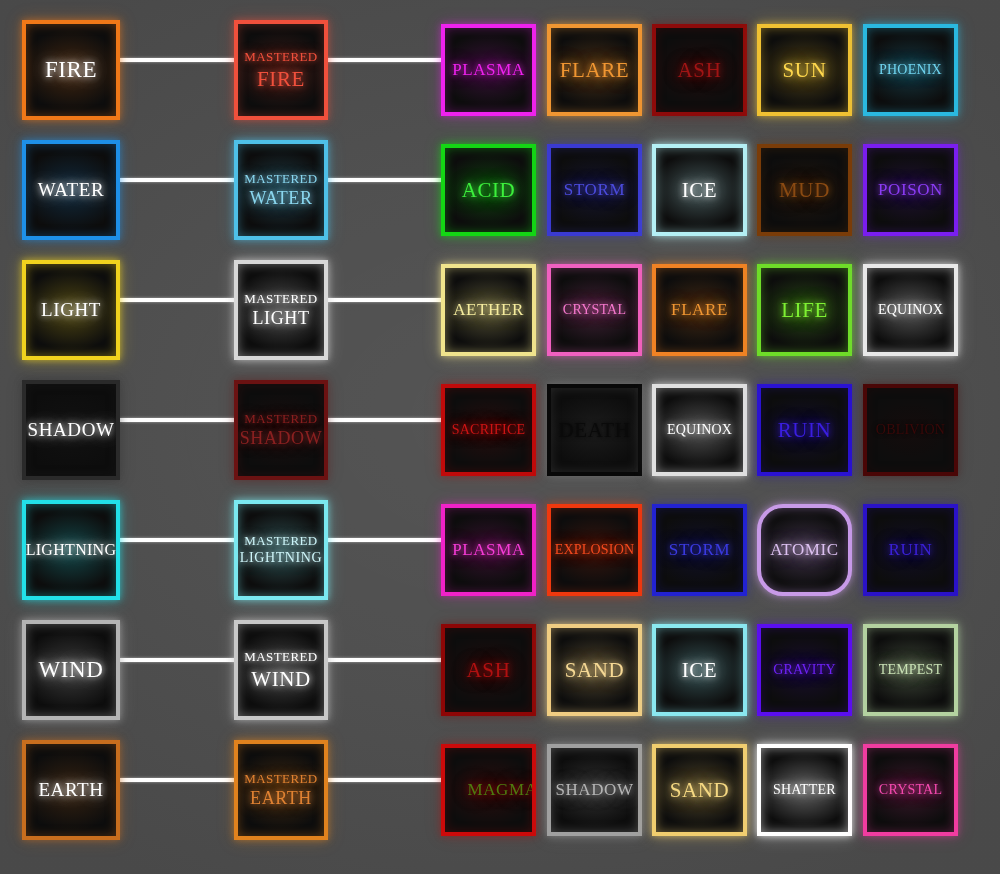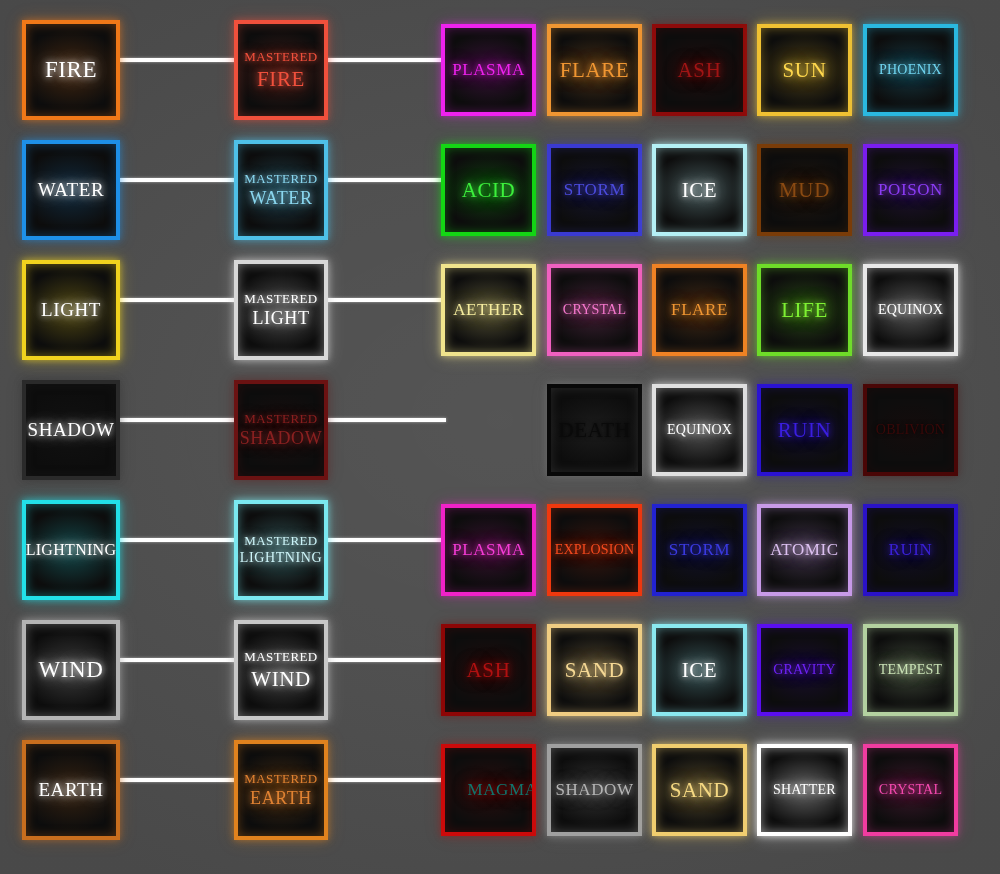--- a/index.html
+++ b/index.html
@@ -223,20 +223,24 @@
       <div class="link link-b"></div>
       <div class="node node-base" style="border-color: rgb(42, 42, 42); box-shadow: rgba(42, 42, 42, 0.373) 0px 0px 7px, rgba(42, 42, 42, 0.16) 0px 0px 16px, rgba(42, 42, 42, 0.24) 0px 0px 11px inset;">
         <div class="inner-glow" style="background: radial-gradient(78% 62%, rgba(42, 42, 42, 0.14) 0%, rgba(42, 42, 42, 0) 72%);"></div>
         <div class="label label-base mid" style="color: rgb(255, 255, 255); text-shadow: rgba(255, 255, 255, 0.9) 0px 0px 6px, rgba(255, 255, 255, 0.55) 0px 0px 15px, rgba(255, 255, 255, 0.3) 0px 0px 26px;">SHADOW</div>
       </div>
       <div class="node node-mastered" style="border-color: rgb(107, 18, 18); box-shadow: rgba(107, 18, 18, 0.365) 0px 0px 7px, rgba(107, 18, 18, 0.157) 0px 0px 16px, rgba(107, 18, 18, 0.23) 0px 0px 11px inset;">
         <div class="inner-glow" style="background: radial-gradient(78% 62%, rgba(107, 18, 18, 0.133) 0%, rgba(107, 18, 18, 0) 72%);"></div>
         <div class="label label-mastered-tag" style="color: rgb(138, 32, 32); text-shadow: rgba(138, 32, 32, 0.85) 0px 0px 5px, rgba(138, 32, 32, 0.5) 0px 0px 11px;">MASTERED</div>
         <div class="label label-mastered-name mid" style="color: rgb(138, 32, 32); text-shadow: rgba(138, 32, 32, 0.9) 0px 0px 6px, rgba(138, 32, 32, 0.55) 0px 0px 14px;">SHADOW</div>
       </div>
+      <div class="node node-skill c0" style="border-color: rgb(192, 10, 10); box-shadow: rgba(192, 10, 10, 0.384) 0px 0px 7px, rgba(192, 10, 10, 0.17) 0px 0px 16px, rgba(192, 10, 10, 0.247) 0px 0px 11px inset;">
+        <div class="inner-glow" style="background: radial-gradient(78% 62%, rgba(192, 10, 10, 0.145) 0%, rgba(192, 10, 10, 0) 72%);"></div>
+        <div class="label label-skill long" style="color: rgb(204, 20, 20); text-shadow: rgba(204, 20, 20, 0.9) 0px 0px 6px, rgba(204, 20, 20, 0.55) 0px 0px 15px, rgba(204, 20, 20, 0.3) 0px 0px 26px;">SACRIFICE</div>
+      </div>
       <div class="node node-skill c1" style="border-color: rgb(8, 8, 8); box-shadow: rgba(154, 154, 154, 0.314) 0px 0px 7px, rgba(154, 154, 154, 0.13) 0px 0px 16px, rgba(154, 154, 154, 0.192) 0px 0px 11px inset;">
         <div class="inner-glow" style="background: radial-gradient(78% 62%, rgba(154, 154, 154, 0.106) 0%, rgba(154, 154, 154, 0) 72%);"></div>
         <div class="label label-skill" style="color: rgb(10, 10, 10); text-shadow: rgba(0, 0, 0, 0.9) 0px 0px 4px;">DEATH</div>
       </div>
       <div class="node node-skill c2" style="border-color: rgb(224, 224, 224); box-shadow: rgba(224, 224, 224, 0.694) 0px 0px 7px, rgba(224, 224, 224, 0.34) 0px 0px 16px, rgba(224, 224, 224, 0.486) 0px 0px 11px inset;">
         <div class="inner-glow" style="background: radial-gradient(78% 62%, rgba(224, 224, 224, 0.31) 0%, rgba(224, 224, 224, 0) 72%);"></div>
         <div class="label label-skill long" style="color: rgb(255, 255, 255); text-shadow: rgba(255, 255, 255, 0.9) 0px 0px 6px, rgba(255, 255, 255, 0.55) 0px 0px 15px, rgba(255, 255, 255, 0.3) 0px 0px 26px;">EQUINOX</div>
       </div>
       <div class="node node-skill c3" style="border-color: rgb(42, 18, 210); box-shadow: rgba(42, 18, 210, 0.365) 0px 0px 7px, rgba(42, 18, 210, 0.157) 0px 0px 16px, rgba(42, 18, 210, 0.23) 0px 0px 11px inset;">
         <div class="inner-glow" style="background: radial-gradient(78% 62%, rgba(42, 18, 210, 0.133) 0%, rgba(42, 18, 210, 0) 72%);"></div>
@@ -264,21 +268,21 @@
         <div class="label label-skill mid" style="color: rgb(245, 60, 214); text-shadow: rgba(245, 60, 214, 0.9) 0px 0px 6px, rgba(245, 60, 214, 0.55) 0px 0px 15px, rgba(245, 60, 214, 0.3) 0px 0px 26px;">PLASMA</div>
       </div>
       <div class="node node-skill c1" style="border-color: rgb(240, 56, 14); box-shadow: rgba(240, 56, 14, 0.463) 0px 0px 7px, rgba(240, 56, 14, 0.21) 0px 0px 16px, rgba(240, 56, 14, 0.306) 0px 0px 11px inset;">
         <div class="inner-glow" style="background: radial-gradient(78% 62%, rgba(240, 56, 14, 0.19) 0%, rgba(240, 56, 14, 0) 72%);"></div>
         <div class="label label-skill long" style="color: rgb(245, 74, 30); text-shadow: rgba(245, 74, 30, 0.9) 0px 0px 6px, rgba(245, 74, 30, 0.55) 0px 0px 15px, rgba(245, 74, 30, 0.3) 0px 0px 26px;">EXPLOSION</div>
       </div>
       <div class="node node-skill c2" style="border-color: rgb(34, 34, 210); box-shadow: rgba(34, 34, 210, 0.384) 0px 0px 7px, rgba(34, 34, 210, 0.165) 0px 0px 16px, rgba(34, 34, 210, 0.243) 0px 0px 11px inset;">
         <div class="inner-glow" style="background: radial-gradient(78% 62%, rgba(34, 34, 210, 0.145) 0%, rgba(34, 34, 210, 0) 72%);"></div>
         <div class="label label-skill mid" style="color: rgb(58, 58, 224); text-shadow: rgba(58, 58, 224, 0.9) 0px 0px 6px, rgba(58, 58, 224, 0.55) 0px 0px 15px, rgba(58, 58, 224, 0.3) 0px 0px 26px;">STORM</div>
       </div>
-      <div class="node node-skill c3" style="border-color: rgb(200, 154, 232); box-shadow: rgba(200, 154, 232, 0.6) 0px 0px 7px, rgba(200, 154, 232, 0.286) 0px 0px 16px, rgba(200, 154, 232, 0.41) 0px 0px 11px inset;">
+      <div class="node node-skill c3" style="border-color: rgb(200, 154, 232); box-shadow: rgba(200, 154, 232, 0.6) 0px 0px 7px, rgba(200, 154, 232, 0.286) 0px 0px 16px, rgba(200, 154, 232, 0.41) 0px 0px 11px inset; border-radius: 26px;">
         <div class="inner-glow" style="background: radial-gradient(78% 62%, rgba(200, 154, 232, 0.26) 0%, rgba(200, 154, 232, 0) 72%);"></div>
         <div class="label label-skill mid" style="color: rgb(220, 192, 240); text-shadow: rgba(220, 192, 240, 0.9) 0px 0px 6px, rgba(220, 192, 240, 0.55) 0px 0px 15px, rgba(220, 192, 240, 0.3) 0px 0px 26px;">ATOMIC</div>
       </div>
       <div class="node node-skill c4" style="border-color: rgb(42, 18, 200); box-shadow: rgba(42, 18, 200, 0.365) 0px 0px 7px, rgba(42, 18, 200, 0.157) 0px 0px 16px, rgba(42, 18, 200, 0.23) 0px 0px 11px inset;">
         <div class="inner-glow" style="background: radial-gradient(78% 62%, rgba(42, 18, 200, 0.133) 0%, rgba(42, 18, 200, 0) 72%);"></div>
         <div class="label label-skill mid" style="color: rgb(58, 32, 214); text-shadow: rgba(58, 32, 214, 0.9) 0px 0px 6px, rgba(58, 32, 214, 0.55) 0px 0px 15px, rgba(58, 32, 214, 0.3) 0px 0px 26px;">RUIN</div>
       </div>
     </div>
     <div class="row" style="top: 600px;">
       <div class="link link-a"></div>
@@ -320,21 +324,21 @@
         <div class="inner-glow" style="background: radial-gradient(78% 62%, rgba(200, 110, 30, 0.216) 0%, rgba(200, 110, 30, 0) 72%);"></div>
         <div class="label label-base mid" style="color: rgb(255, 255, 255); text-shadow: rgba(255, 255, 255, 0.9) 0px 0px 6px, rgba(255, 255, 255, 0.55) 0px 0px 15px, rgba(255, 255, 255, 0.3) 0px 0px 26px;">EARTH</div>
       </div>
       <div class="node node-mastered" style="border-color: rgb(224, 130, 30); box-shadow: rgba(224, 130, 30, 0.553) 0px 0px 7px, rgba(224, 130, 30, 0.26) 0px 0px 16px, rgba(224, 130, 30, 0.376) 0px 0px 11px inset;">
         <div class="inner-glow" style="background: radial-gradient(78% 62%, rgba(224, 130, 30, 0.235) 0%, rgba(224, 130, 30, 0) 72%);"></div>
         <div class="label label-mastered-tag" style="color: rgb(224, 130, 50); text-shadow: rgba(224, 130, 50, 0.85) 0px 0px 5px, rgba(224, 130, 50, 0.5) 0px 0px 11px;">MASTERED</div>
         <div class="label label-mastered-name mid" style="color: rgb(224, 130, 50); text-shadow: rgba(224, 130, 50, 0.9) 0px 0px 6px, rgba(224, 130, 50, 0.55) 0px 0px 14px;">EARTH</div>
       </div>
       <div class="node node-skill c0" style="border-color: rgb(204, 10, 10); box-shadow: rgba(204, 10, 10, 0.392) 0px 0px 7px, rgba(204, 10, 10, 0.17) 0px 0px 16px, rgba(204, 10, 10, 0.25) 0px 0px 11px inset;">
         <div class="inner-glow" style="background: radial-gradient(78% 62%, rgba(204, 10, 10, 0.15) 0%, rgba(204, 10, 10, 0) 72%);"></div>
-        <div class="label label-skill mid" style="color: #0f766e; text-shadow: rgba(170, 10, 10, 0.9) 0px 0px 6px, rgba(170, 10, 10, 0.55) 0px 0px 15px, rgba(170, 10, 10, 0.3) 0px 0px 26px; margin-left: 28px;">MAGMA</div>
+        <div class="label label-skill mid" style="color: #4d7c0f; text-shadow: rgba(170, 10, 10, 0.9) 0px 0px 6px, rgba(170, 10, 10, 0.55) 0px 0px 15px, rgba(170, 10, 10, 0.3) 0px 0px 26px; margin-left: 28px;">MAGMA</div>
       </div>
       <div class="node node-skill c1" style="border-color: rgb(160, 160, 160); box-shadow: rgba(160, 160, 160, 0.58) 0px 0px 7px, rgba(160, 160, 160, 0.28) 0px 0px 16px, rgba(160, 160, 160, 0.4) 0px 0px 11px inset;">
         <div class="inner-glow" style="background: radial-gradient(78% 62%, rgba(160, 160, 160, 0.25) 0%, rgba(160, 160, 160, 0) 72%);"></div>
         <div class="label label-skill mid" style="color: rgb(180, 180, 180); text-shadow: rgba(180, 180, 180, 0.9) 0px 0px 6px, rgba(180, 180, 180, 0.55) 0px 0px 15px, rgba(180, 180, 180, 0.3) 0px 0px 26px;">SHADOW</div>
       </div>
       <div class="node node-skill c2" style="border-color: rgb(240, 205, 110); box-shadow: rgba(240, 205, 110, 0.663) 0px 0px 7px, rgba(240, 205, 110, 0.32) 0px 0px 16px, rgba(240, 205, 110, 0.463) 0px 0px 11px inset;">
         <div class="inner-glow" style="background: radial-gradient(78% 62%, rgba(240, 205, 110, 0.294) 0%, rgba(240, 205, 110, 0) 72%);"></div>
         <div class="label label-skill" style="color: rgb(245, 216, 130); text-shadow: rgba(245, 216, 130, 0.9) 0px 0px 6px, rgba(245, 216, 130, 0.55) 0px 0px 15px, rgba(245, 216, 130, 0.3) 0px 0px 26px;">SAND</div>
       </div>
       <div class="node node-skill c3" style="border-color: rgb(255, 255, 255); box-shadow: rgba(255, 255, 255, 0.75) 0px 0px 7px, rgba(255, 255, 255, 0.37) 0px 0px 16px, rgba(255, 255, 255, 0.53) 0px 0px 11px inset;">

